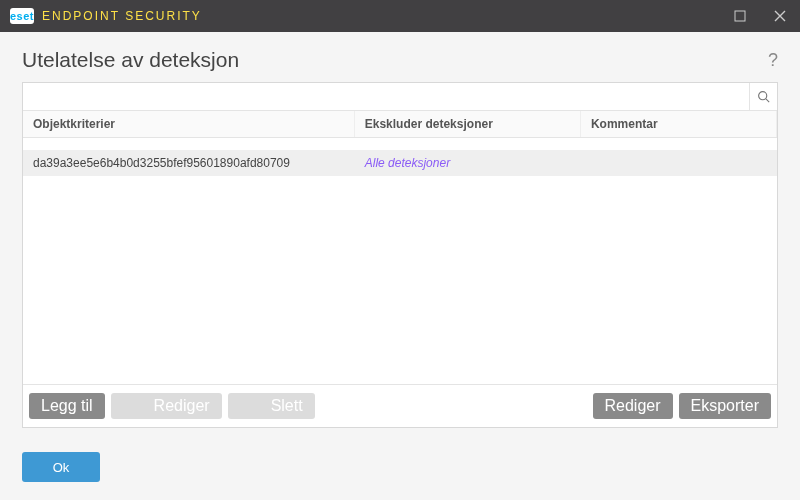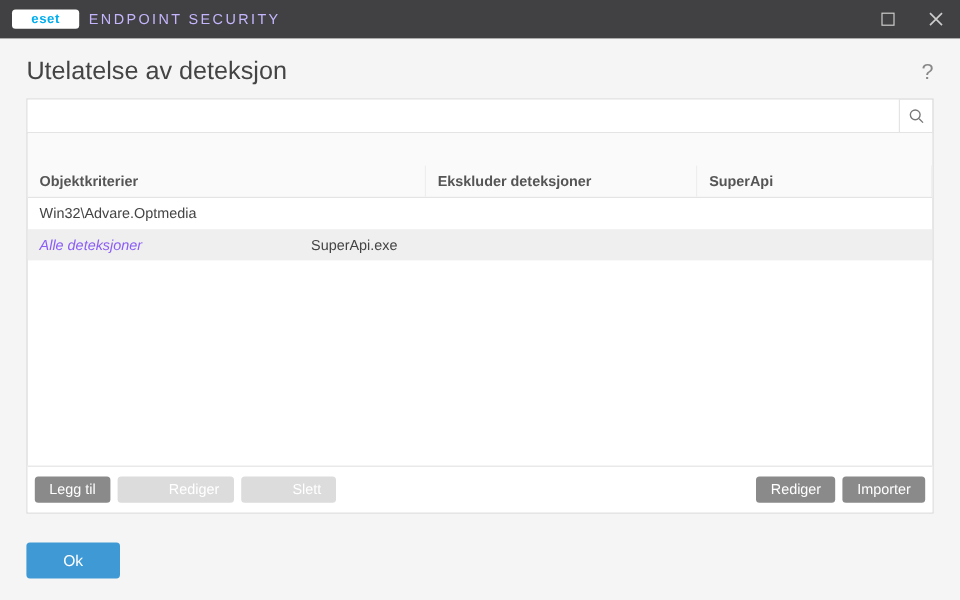--- a/index.html
+++ b/index.html
@@ -18,29 +18,29 @@
     height: 32px;
     display: flex;
     align-items: center;
     padding-left: 10px;
   }
   .brand-badge {
     background: #fff;
     color: #00aeef;
     font-weight: 700;
     font-size: 11px;
-    padding: 2px 16px;
+    padding: 2px 0;
     border-radius: 3px;
     letter-spacing: 0.5px;
     margin-right: 8px;
   }
   .app-name {
     font-size: 12px;
     letter-spacing: 2px;
-    color: #c4b5fd;
+    color: #fde047;
   }
   .titlebar-controls {
     margin-left: auto;
     display: flex;
     height: 100%;
   }
   .titlebar-btn {
     width: 40px;
     display: flex;
     align-items: center;
@@ -117,36 +117,36 @@
   }
   .th, .td {
     padding: 6px 10px;
     overflow: hidden;
     text-overflow: ellipsis;
     white-space: nowrap;
   }
   .col-obj  { width: 44%; }
   .col-excl { width: 30%; }
   .col-comm { width: 26%; }
-  .th { border-right: 1px solid #eee; margin-top: 27px; }
+  .th { border-right: 1px solid #eee; }
   .tbody .tr { display: flex; }
   .tbody .tr:nth-child(even) { background: #efefef; }
   .italic { font-style: italic; color: #8b5cf6; }
   .btnbar {
     display: flex;
     gap: 6px;
     padding: 8px 6px;
     border-top: 1px solid #e4e4e4;
     background: #fff;
   }
   .btn {
     background: #8a8a8a;
     color: #fff;
     border: none;
-    font-size: 12px;
+    font-size: 16px;
     padding: 4px 12px;
     border-radius: 3px;
     cursor: pointer;
   }
   .btn.disabled {
     background: #dcdcdc;
     color: #fff;
     cursor: default;
     padding-left: 43px;
   }
@@ -203,40 +203,39 @@
             <circle cx="7" cy="7" r="5" fill="none" stroke="currentColor" stroke-width="1.4"></circle>
             <path d="M11 11 L15 15" stroke="currentColor" stroke-width="1.4"></path>
           </svg>
       </div>
     </div>
 
     <div class="table">
       <div class="thead">
         <div class="th col-obj">Objektkriterier</div>
         <div class="th col-excl">Ekskluder deteksjoner</div>
-        <div class="th col-comm">SuperApi</div>
+        <div class="th col-comm">Kommentar</div>
       </div>
       <div class="tbody" id="tbody">
           <div class="tr">
-            <div class="td col-excl">Win32\Advare.Optmedia</div>
             <div class="td col-comm"></div>
           </div>
           <div class="tr">
+            <div class="td col-obj">da39a3ee5e6b4b0d3255bfef95601890afd80709</div>
             <div class="td col-excl italic">Alle deteksjoner</div>
-            <div class="td col-comm">SuperApi.exe</div>
           </div>
         </div>
     </div>
 
     <div class="btnbar">
       <button class="btn">Legg til</button>
       <button class="btn disabled">Rediger</button>
       <button class="btn disabled">Slett</button>
       <div class="spacer"></div>
       <button class="btn">Rediger</button>
-      <button class="btn">Importer</button>
+      <button class="btn">Eksporter</button>
     </div>
   </div>
 </div>
 
 <div class="footer">
   <button class="btn-lg btn-primary">Ok</button>
 </div>
 
 </body></html>

